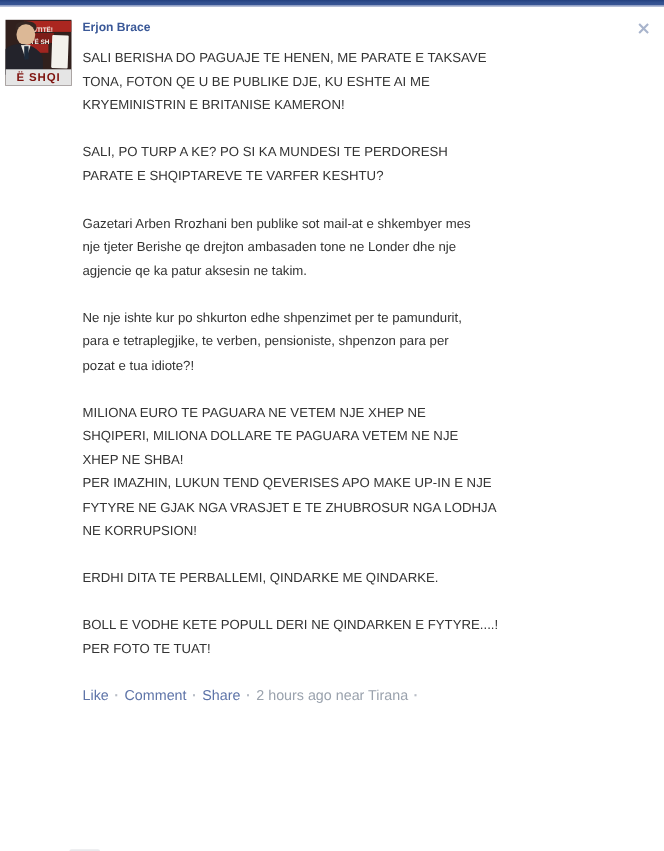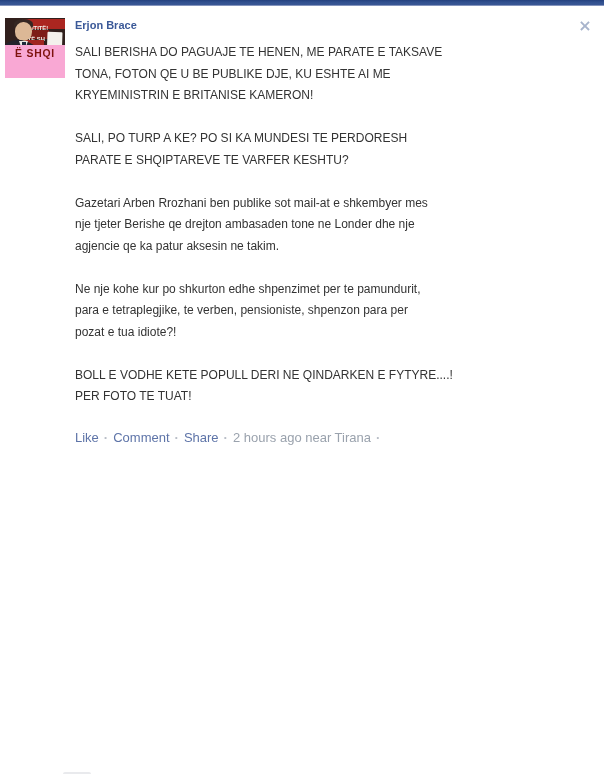--- a/index.html
+++ b/index.html
@@ -30,21 +30,21 @@
   .av-hair  { position:absolute; left:9px;  top:1px;  width:19px; height:10px;
               background:#352622; border-radius:50% 50% 30% 30%; }
   .av-head  { position:absolute; left:10px; top:4px;  width:17px; height:19px;
               background:#dcb896; border-radius:48%; }
   .av-suit  { position:absolute; left:-4px; top:22px; width:38px; height:28px;
               background:#23232b; border-radius:45% 55% 0 0; }
   .av-shirt { position:absolute; left:14px; top:23px; width:9px; height:13px;
               background:#e9e7e2; clip-path:polygon(0 0,100% 0,50% 100%); }
   .av-tie   { position:absolute; left:17px; top:24px; width:4px; height:12px;
               background:#1d2a3a; }
-  .av-band  { position:absolute; left:0; right:0; bottom:0; height:33px; background:#f9a8d4;
+  .av-band  { position:absolute; left:0; right:0; bottom:0; height:15px; background:#e5e5e5;
               text-align:center; overflow:hidden; }
   .av-band span { display:inline-block; color:#7e120e; font-weight:bold; font-size:13px;
               line-height:15px; letter-spacing:1px; transform:scale(0.8); transform-origin:50% 0;
               white-space:nowrap; }
 
   
   .author { display:inline-block; color:#3b5998; font-size:11px; font-weight:bold;
             line-height:20px; margin:2px 0 7px; text-decoration:none; cursor:pointer; }
   .ptext  { font-size:12px; line-height:21.5px; color:#333333; white-space:pre-line;
             margin:0 0 21.5px; max-width:520px; }
@@ -84,23 +84,30 @@
   <a class="author">Erjon Brace</a>
 
   <div class="ptext">SALI BERISHA DO PAGUAJE TE HENEN, ME PARATE E TAKSAVE
 TONA, FOTON QE U BE PUBLIKE DJE, KU ESHTE AI ME
 KRYEMINISTRIN E BRITANISE KAMERON!</div>
   <div class="ptext">SALI, PO TURP A KE? PO SI KA MUNDESI TE PERDORESH
 PARATE E SHQIPTAREVE TE VARFER KESHTU?</div>
   <div class="ptext">Gazetari Arben Rrozhani ben publike sot mail-at e shkembyer mes
 nje tjeter Berishe qe drejton ambasaden tone ne Londer dhe nje
 agjencie qe ka patur aksesin ne takim.</div>
-  <div class="ptext">Ne nje kohe kur po shkurton edhe shpenzimet per te pamundurit,
+  <div class="ptext">Ne nje ishte kur po shkurton edhe shpenzimet per te pamundurit,
 para e tetraplegjike, te verben, pensioniste, shpenzon para per
 pozat e tua idiote?!</div>
+  <div class="ptext">MILIONA EURO TE PAGUARA NE VETEM NJE XHEP NE
+SHQIPERI, MILIONA DOLLARE TE PAGUARA VETEM NE NJE
+XHEP NE SHBA!
+PER IMAZHIN, LUKUN TEND QEVERISES APO MAKE UP-IN E NJE
+FYTYRE NE GJAK NGA VRASJET E TE ZHUBROSUR NGA LODHJA
+NE KORRUPSION!</div>
+  <div class="ptext">ERDHI DITA TE PERBALLEMI, QINDARKE ME QINDARKE.</div>
   <div class="ptext">BOLL E VODHE KETE POPULL DERI NE QINDARKEN E FYTYRE....!
 PER FOTO TE TUAT!</div>
 
   <div class="footer">
     <a>Like</a>
     <span class="sep">·</span>
     <a>Comment</a>
     <span class="sep">·</span>
     <a>Share</a>
     <span class="sep">·</span>

